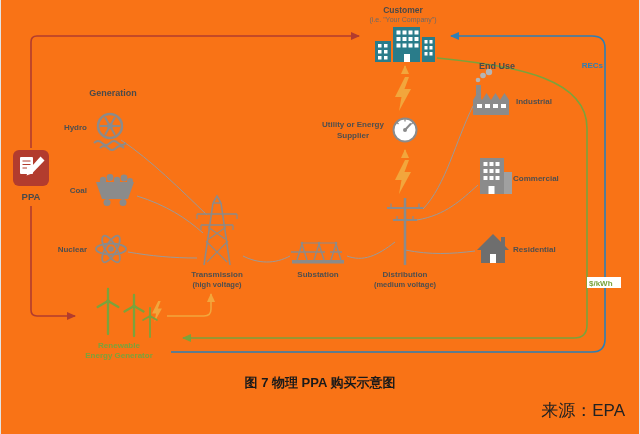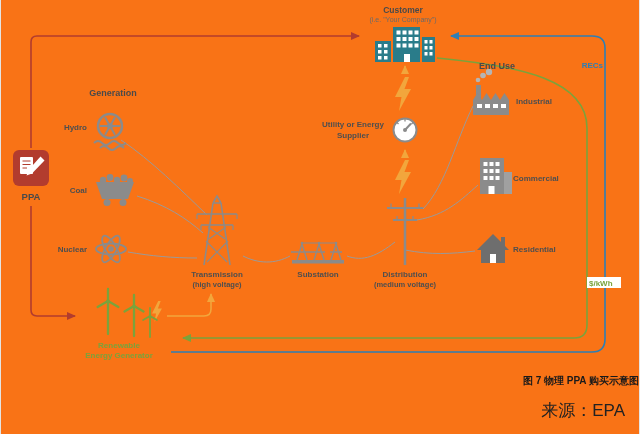--- a/index.html
+++ b/index.html
@@ -7,22 +7,22 @@
   .stage{position:relative;width:640px;height:434px;background:#f97316;overflow:hidden;
          border-left:1px solid #e4e4e4;border-right:1px solid #e4e4e4;box-sizing:border-box;}
   .stage svg{position:absolute;left:0;top:0;}
   text{font-family:"Liberation Sans",sans-serif;}
   .t{font-size:8px;font-weight:bold;fill:#4f4f4f;}
   .t-hdr{font-size:9px;font-weight:bold;fill:#4a4a4a;}
   .t-sub{font-size:7px;font-weight:normal;fill:#6a6a6a;}
   .t-small{font-size:7.5px;}
   .t-green{fill:#7aa33c;}
   .t-blue{fill:#2e7fb5;}
-  .caption{position:absolute;top:374px;left:0;width:100%;text-align:right;
-           font-size:10px;font-weight:bold;color:#1a1a1a;}
+  .caption{position:absolute;top:374px;left:0;width:100%;text-align:center;
+           font-size:13px;font-weight:bold;color:#1a1a1a;}
   .source{position:absolute;top:399px;right:14px;font-size:17px;color:#222;}
 </style>
 </head>
 <body>
 
 <div class="stage">
   <svg width="640" height="434" viewBox="0 0 640 434">
     <defs>
       <marker id="ar-red" markerUnits="userSpaceOnUse" markerWidth="9" markerHeight="8" refX="8" refY="4" orient="auto">
         <path d="M0,0 L9,4 L0,8 Z" fill="#b23c2e"></path>

